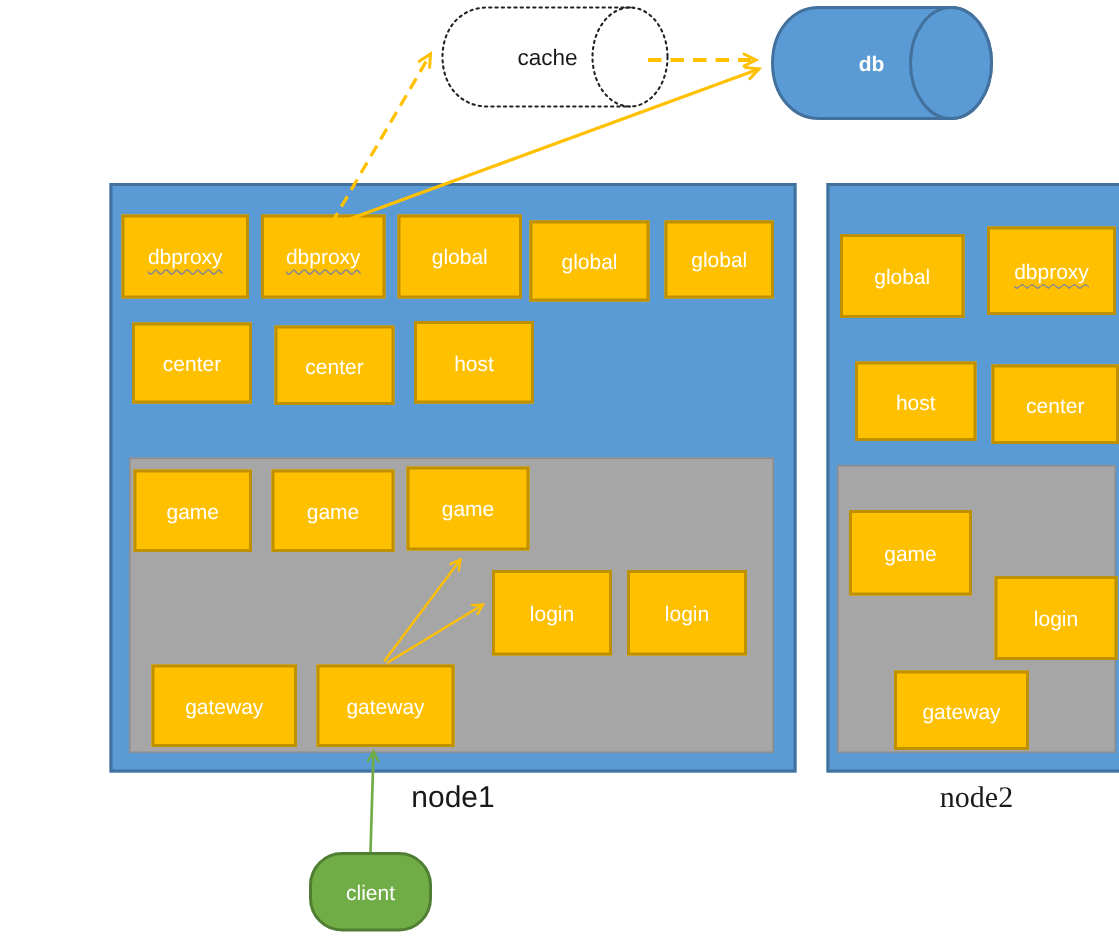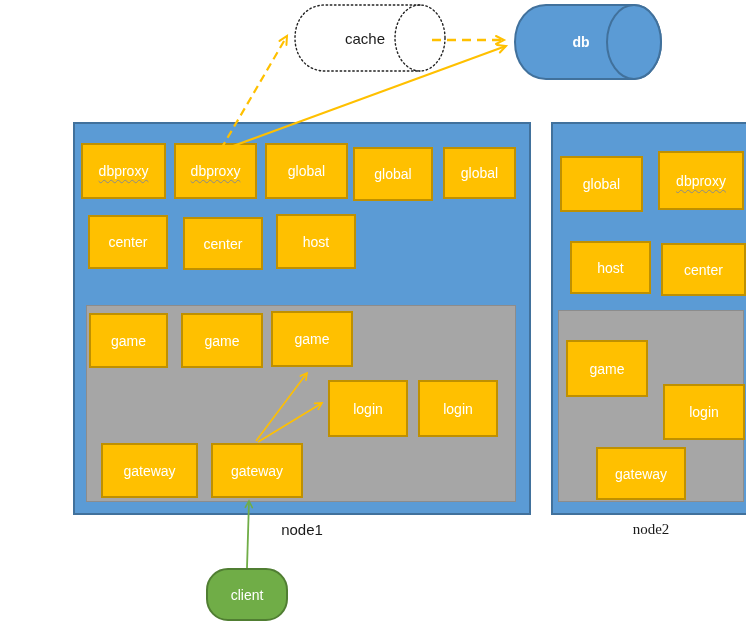--- a/index.html
+++ b/index.html
@@ -45,21 +45,21 @@
     background:#70AD47;
     border:2px solid #507E32;
     box-sizing:border-box;
     color:#ffffff;
     font-size:14px;
     display:flex;align-items:center;justify-content:center;
   }
   .nodelabel{
     position:absolute;
     color:#1a1a1a;
-    font-size:15px;
+    font-size:20px;
     text-align:center;
   }
   .cyl{position:absolute;}
   .cyl-label{
     position:absolute;
     display:flex;align-items:center;justify-content:center;
     font-size:15px;
   }
   .arrows{
     position:absolute;left:0;top:0;

